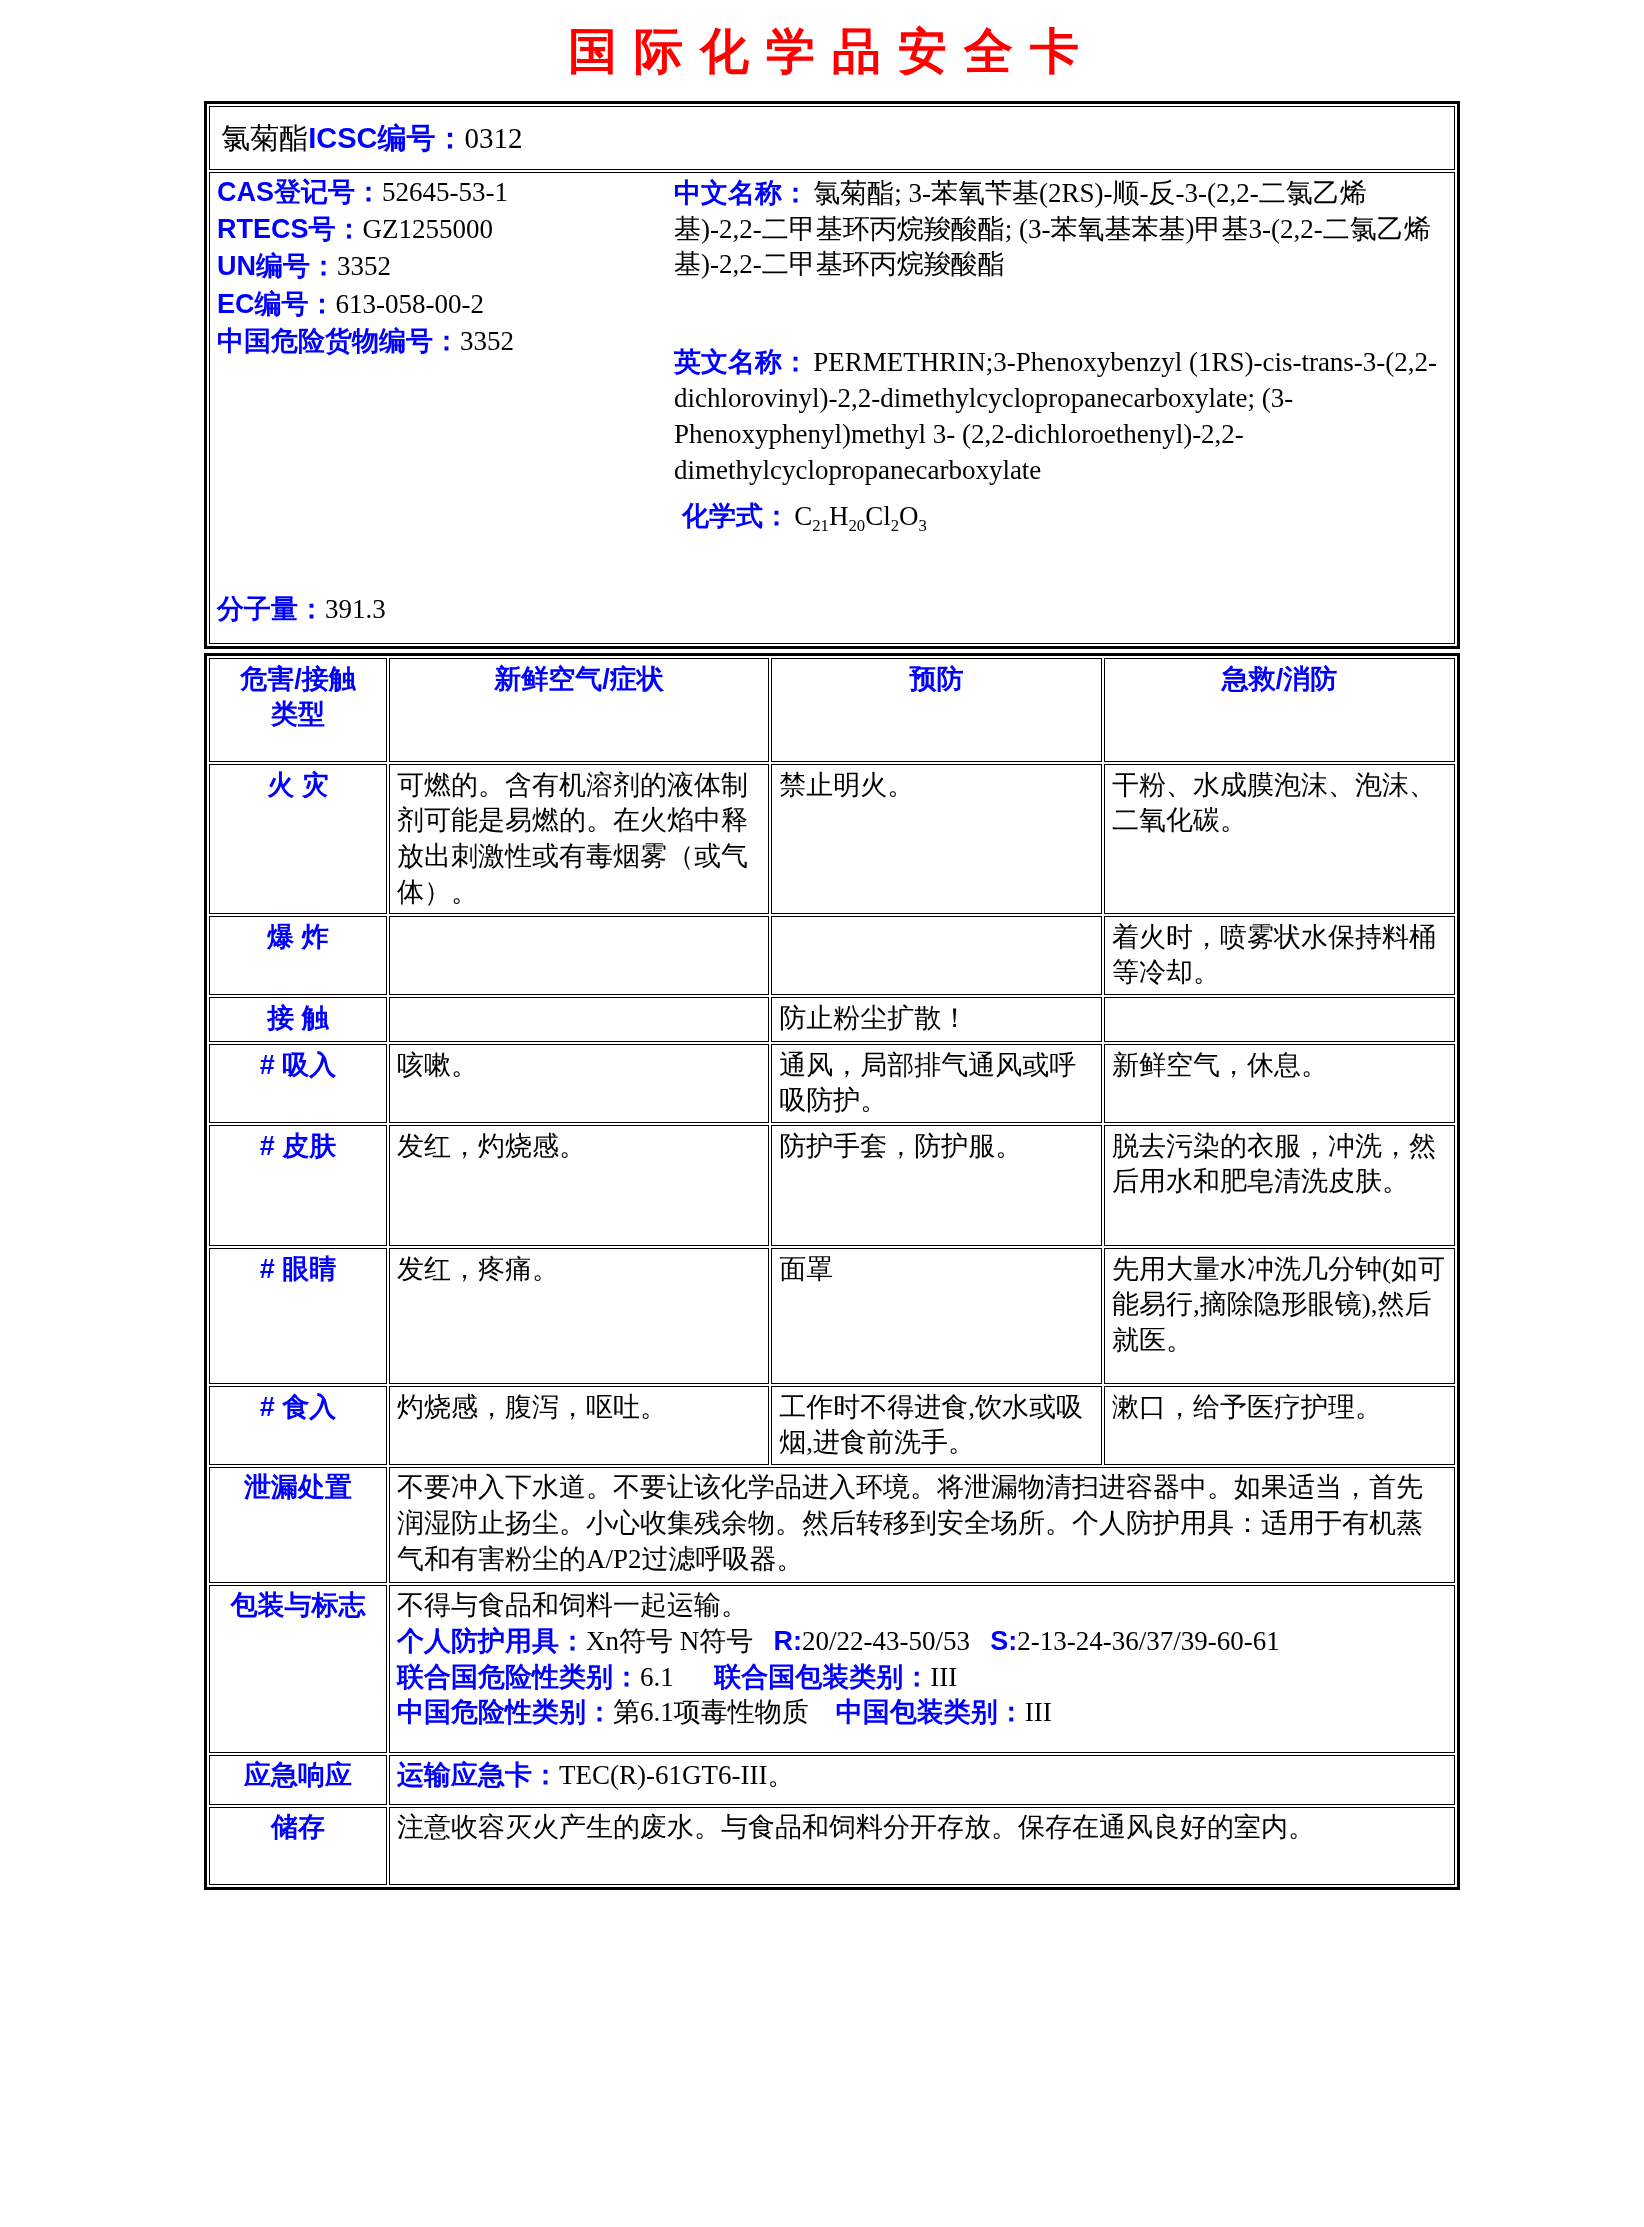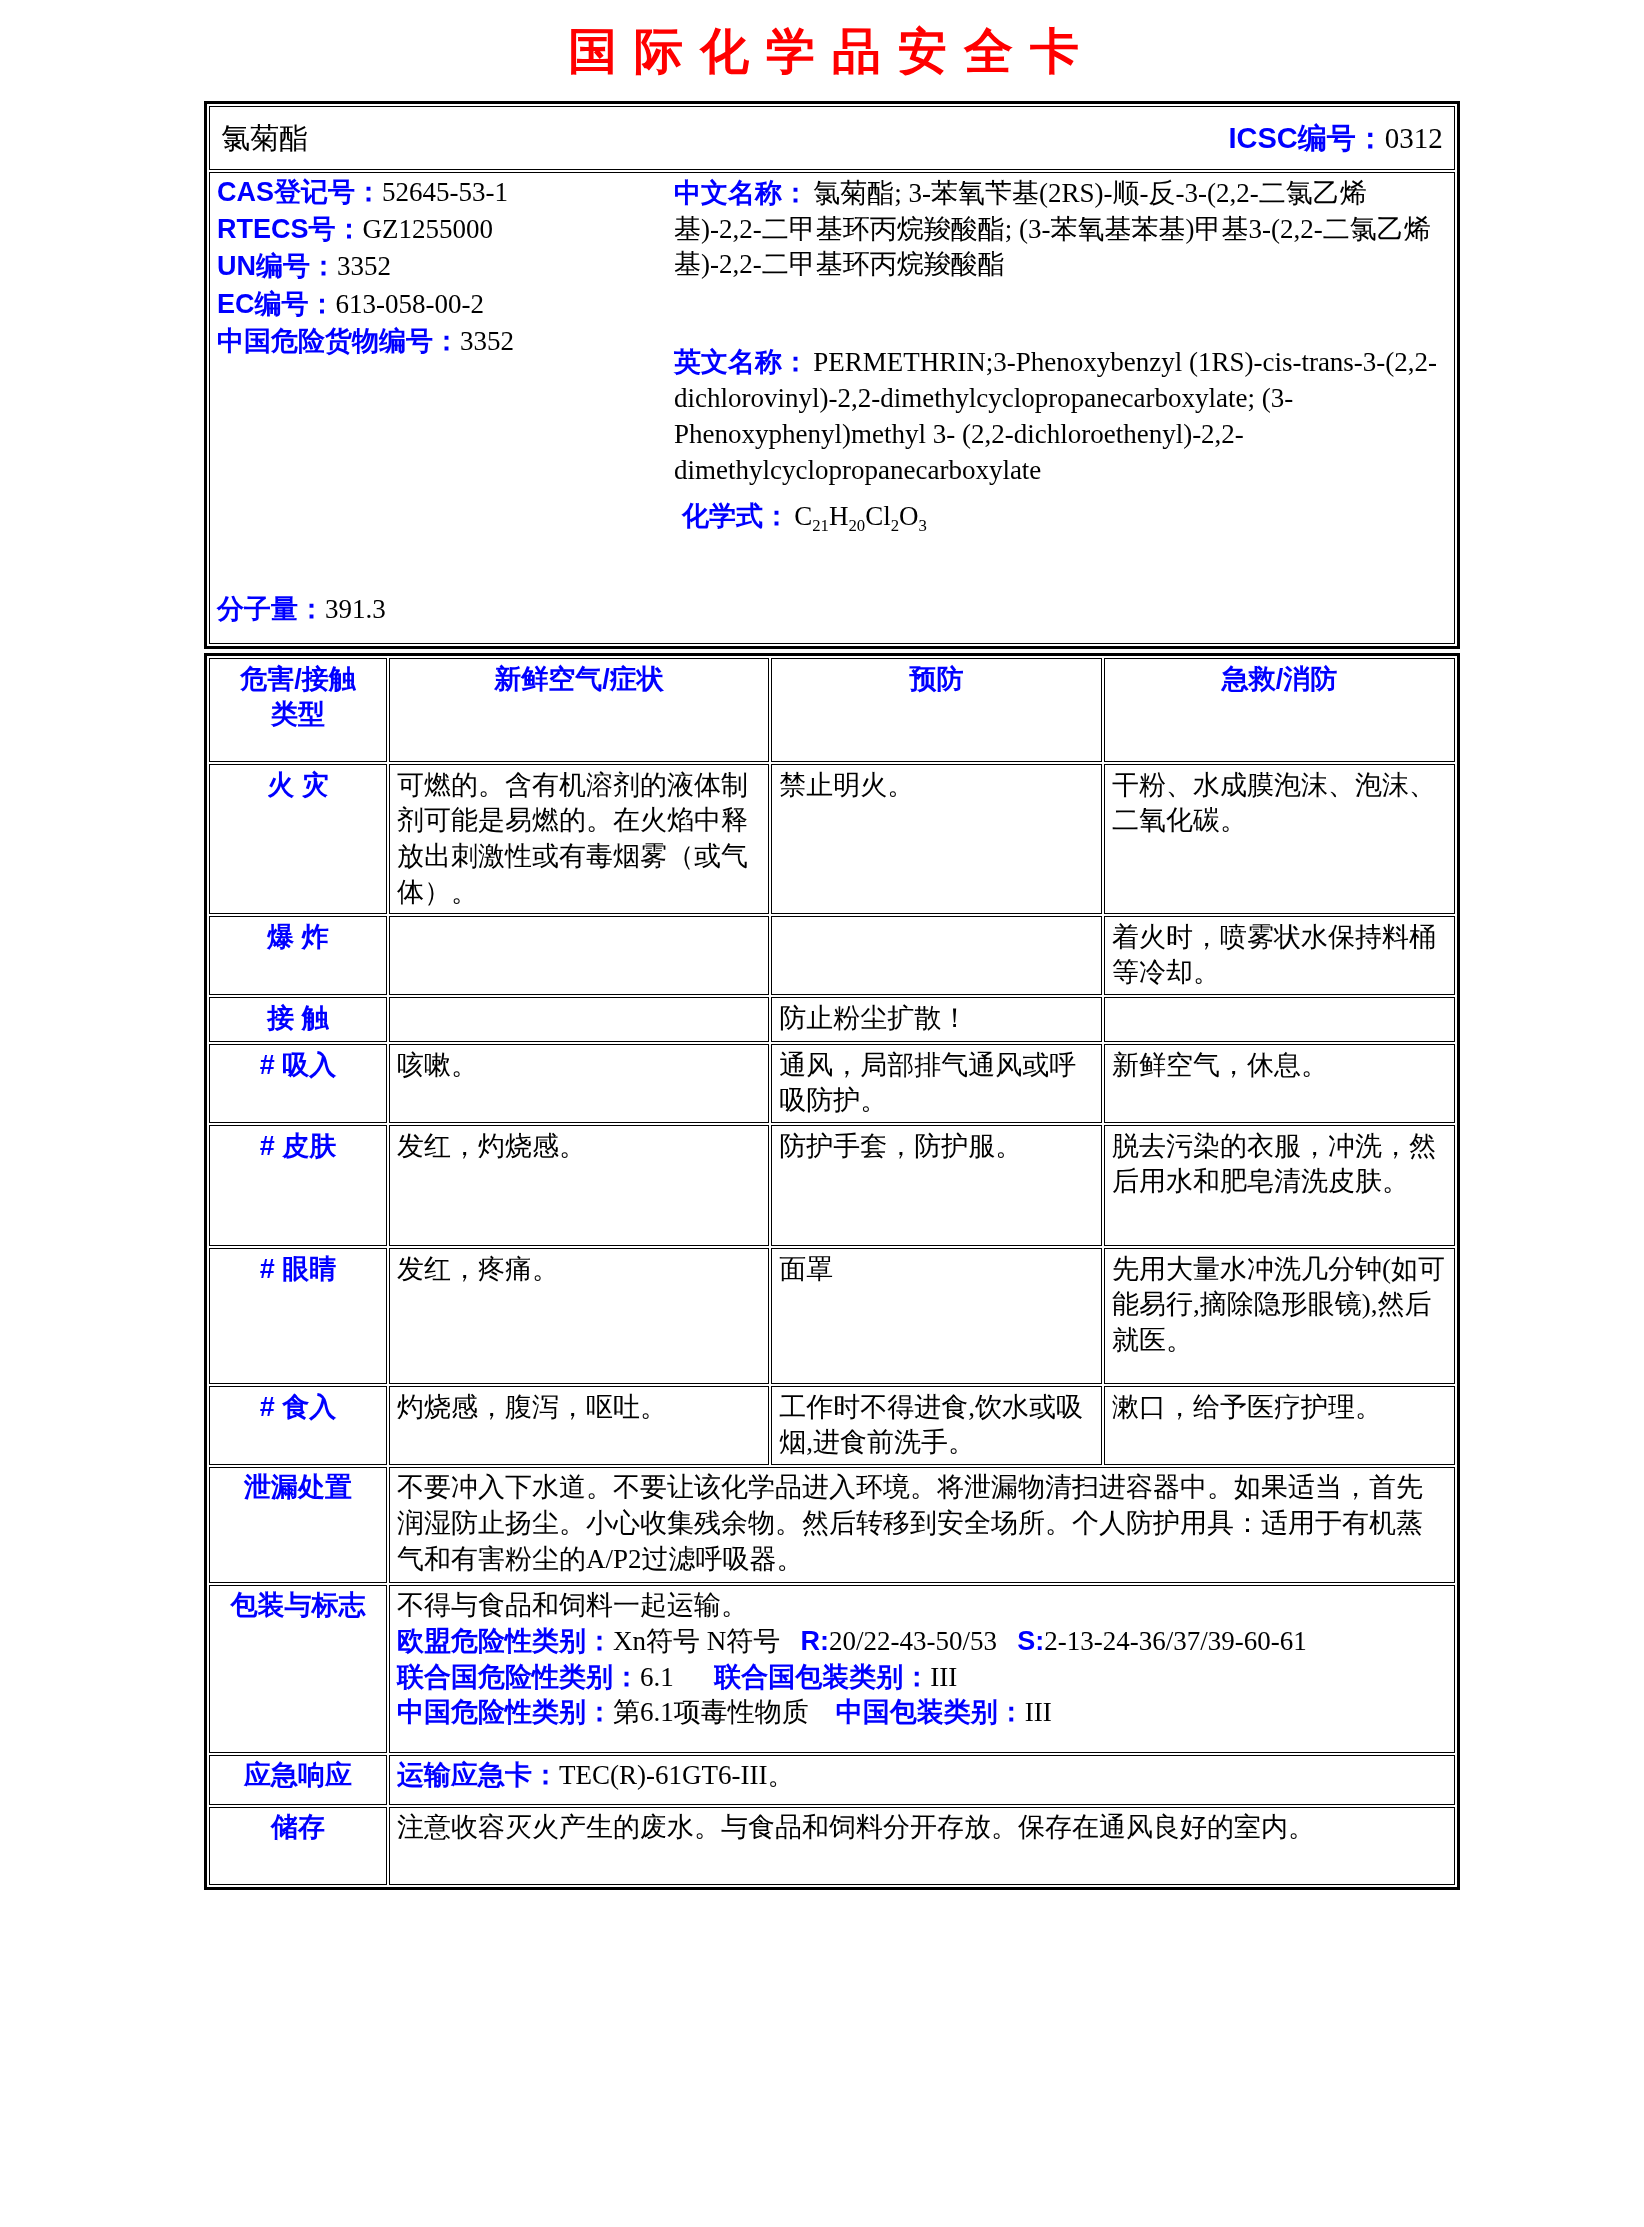--- a/index.html
+++ b/index.html
@@ -44,21 +44,21 @@
   .lbl {
     color: #0000ff;
     font-weight: bold;
     font-family: "Liberation Sans", "DejaVu Sans", sans-serif;
   }
   .val { color: #000000; }
 
   
   td.cellA { height: 64px; }
   .headRow {
-    display: flex; justify-content: space-between; align-items: center;
+    display: flex; align-items: center;
     height: 100%; font-size: 29px; padding: 0 4.2px;
   }
   td.cellB { height: 472px; }
   .rowB-flex { display: flex; height: 465px; }
   .ids-block { width: 457px; flex: 0 0 457px; display: flex; flex-direction: column; }
   .names-block { flex: 1 1 auto; min-width: 0; }
   .idLine { margin: 0 0 4.9px 0; font-size: 27px; line-height: 1.2; white-space: nowrap; }
   .idLine.mw { margin-top: auto; margin-bottom: 15px; }
   .namePara { margin: 0; font-size: 27px; line-height: 1.33; overflow-wrap: break-word; }
   .namePara.en { margin-top: 62px; }
@@ -195,21 +195,21 @@
     <tr class="r-spill">
       <td class="labelCell">泄漏处置</td>
       <td class="contentCell" colspan="3">
         <p class="seg-line"><span class="val">不要冲入下水道。不要让该化学品进入环境。将泄漏物清扫进容器中。如果适当，首先润湿防止扬尘。小心收集残余物。然后转移到安全场所。个人防护用具：适用于有机蒸气和有害粉尘的A/P2过滤呼吸器。</span></p>
       </td>
     </tr>
     <tr class="r-pack">
       <td class="labelCell">包装与标志</td>
       <td class="contentCell" colspan="3">
         <p class="seg-line"><span class="val">不得与食品和饲料一起运输。</span></p>
-        <p class="seg-line"><span class="lbl">欧盟危险性类别：</span><span class="val">Xn符号 N符号   </span><span class="lbl">R:</span><span class="val">20/22-43-50/53   </span><span class="lbl">S:</span><span class="val">2-13-24-36/37/39-60-61</span></p>
+        <p class="seg-line"><span class="lbl">个人防护用具：</span><span class="val">Xn符号 N符号   </span><span class="lbl">R:</span><span class="val">20/22-43-50/53   </span><span class="lbl">S:</span><span class="val">2-13-24-36/37/39-60-61</span></p>
         <p class="seg-line"><span class="lbl">联合国危险性类别：</span><span class="val">6.1      </span><span class="lbl">联合国包装类别：</span><span class="val">III</span></p>
         <p class="seg-line"><span class="lbl">中国危险性类别：</span><span class="val">第6.1项毒性物质    </span><span class="lbl">中国包装类别：</span><span class="val">III</span></p>
       </td>
     </tr>
     <tr class="r-emerg">
       <td class="labelCell">应急响应</td>
       <td class="contentCell" colspan="3">
         <p class="seg-line"><span class="lbl">运输应急卡：</span><span class="val">TEC(R)-61GT6-III。</span></p>
       </td>
     </tr>

